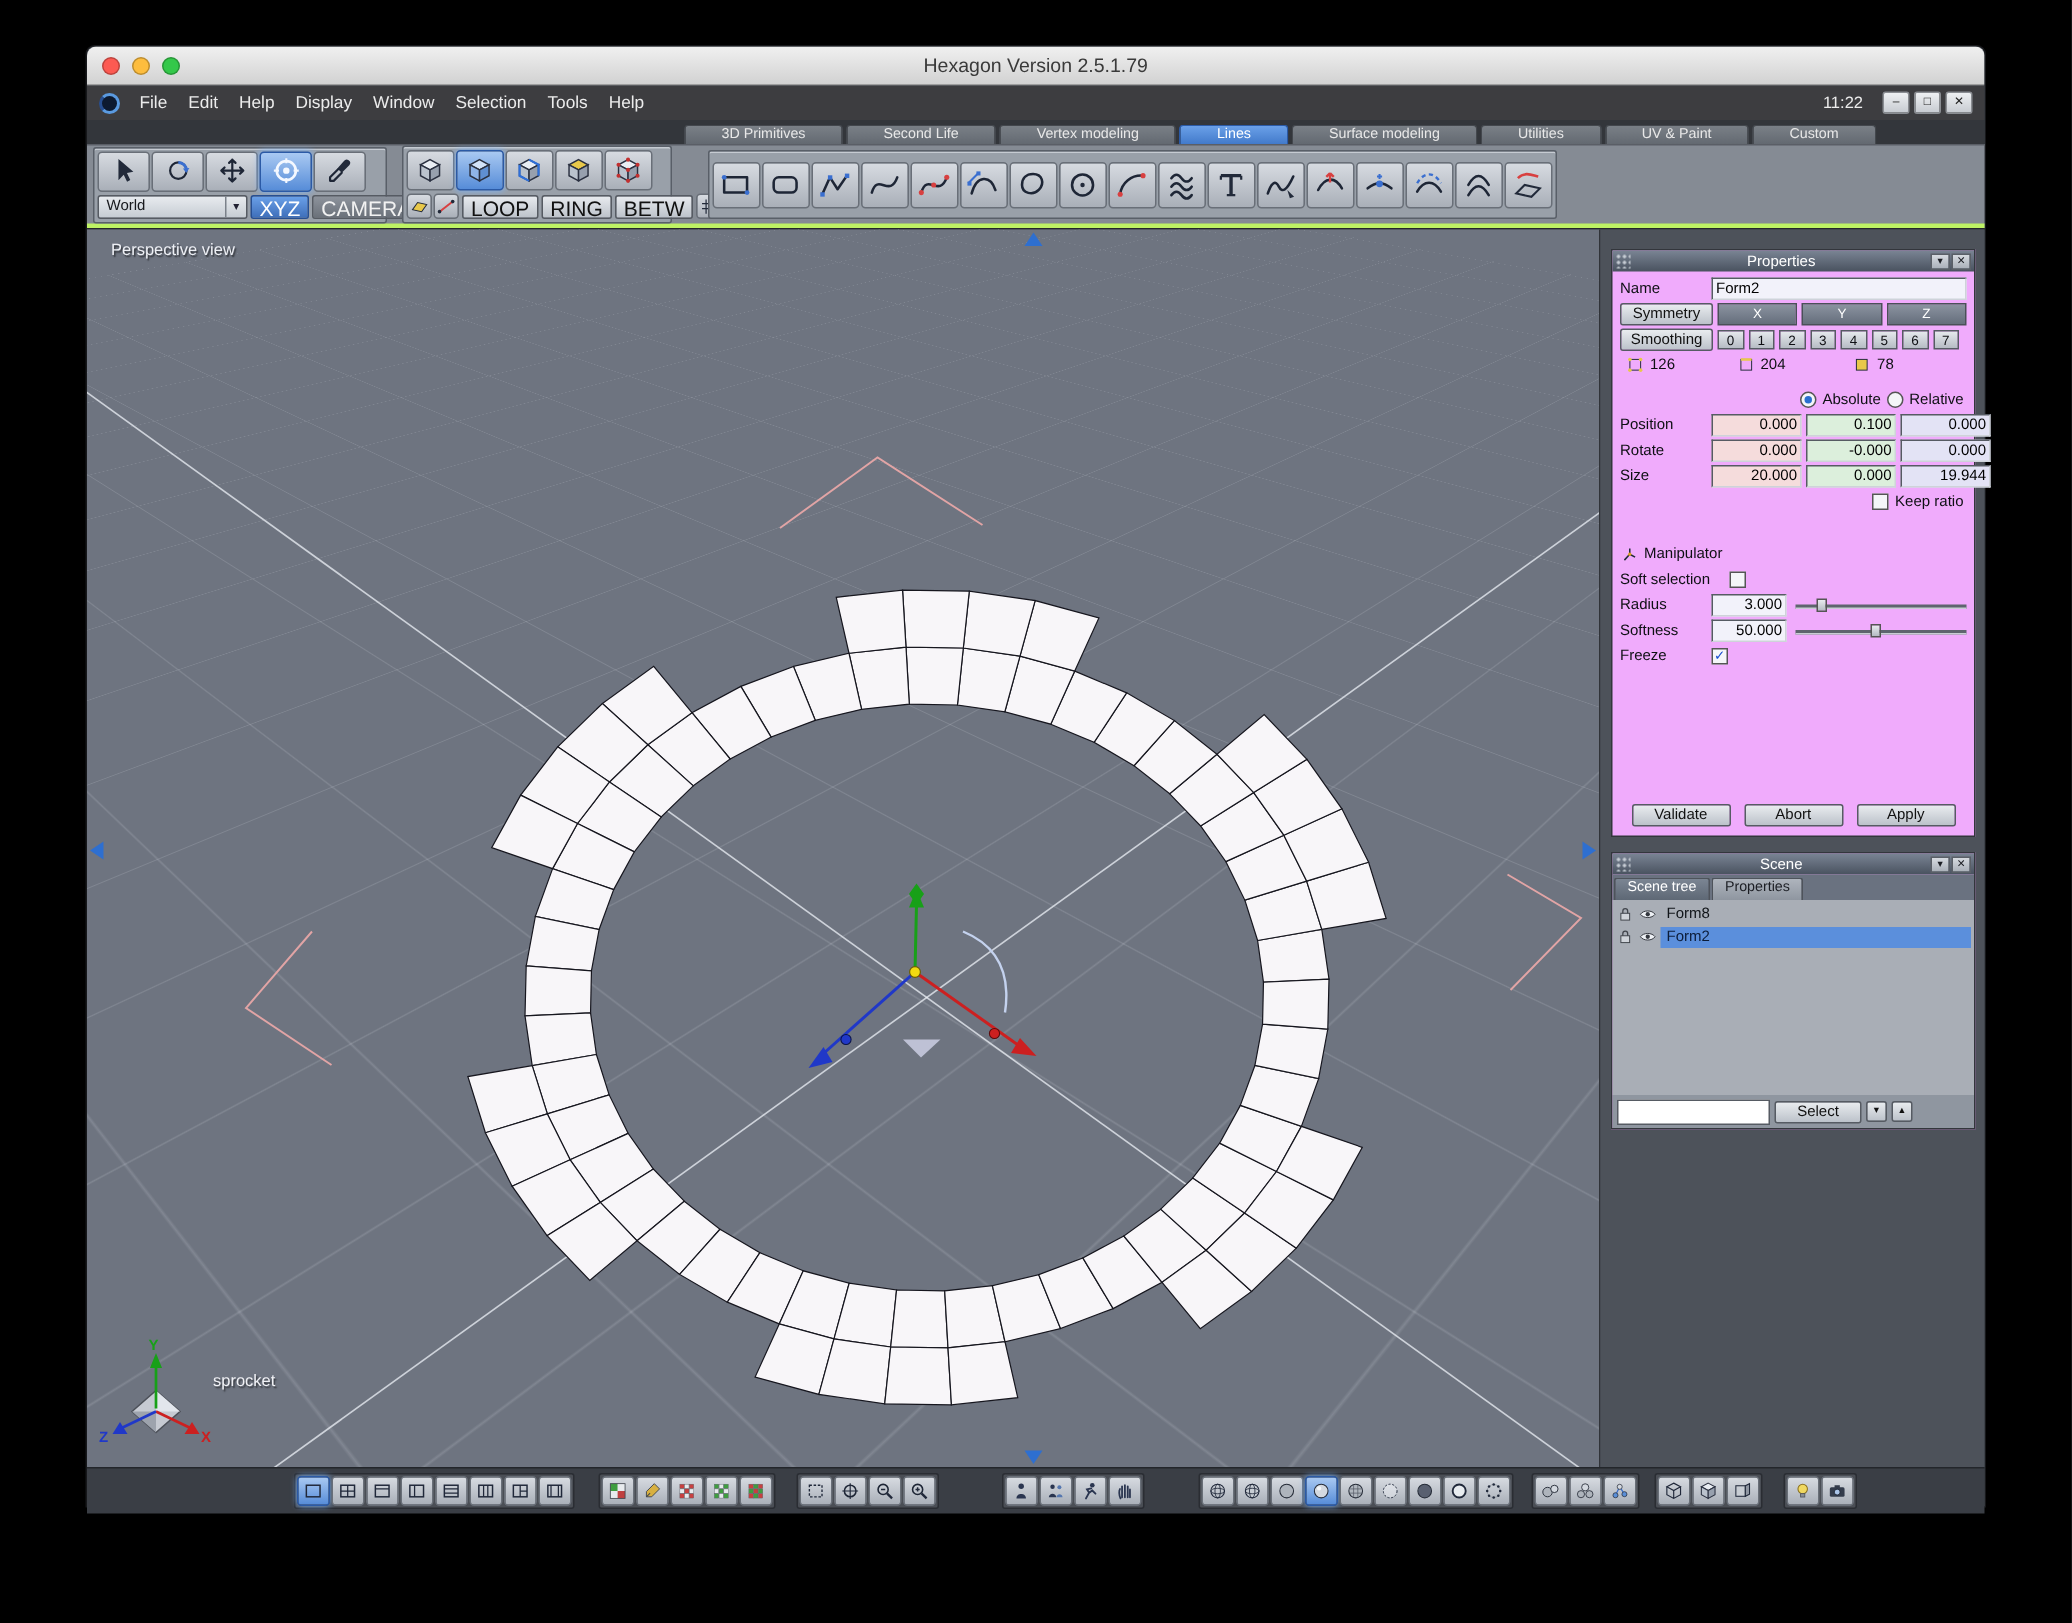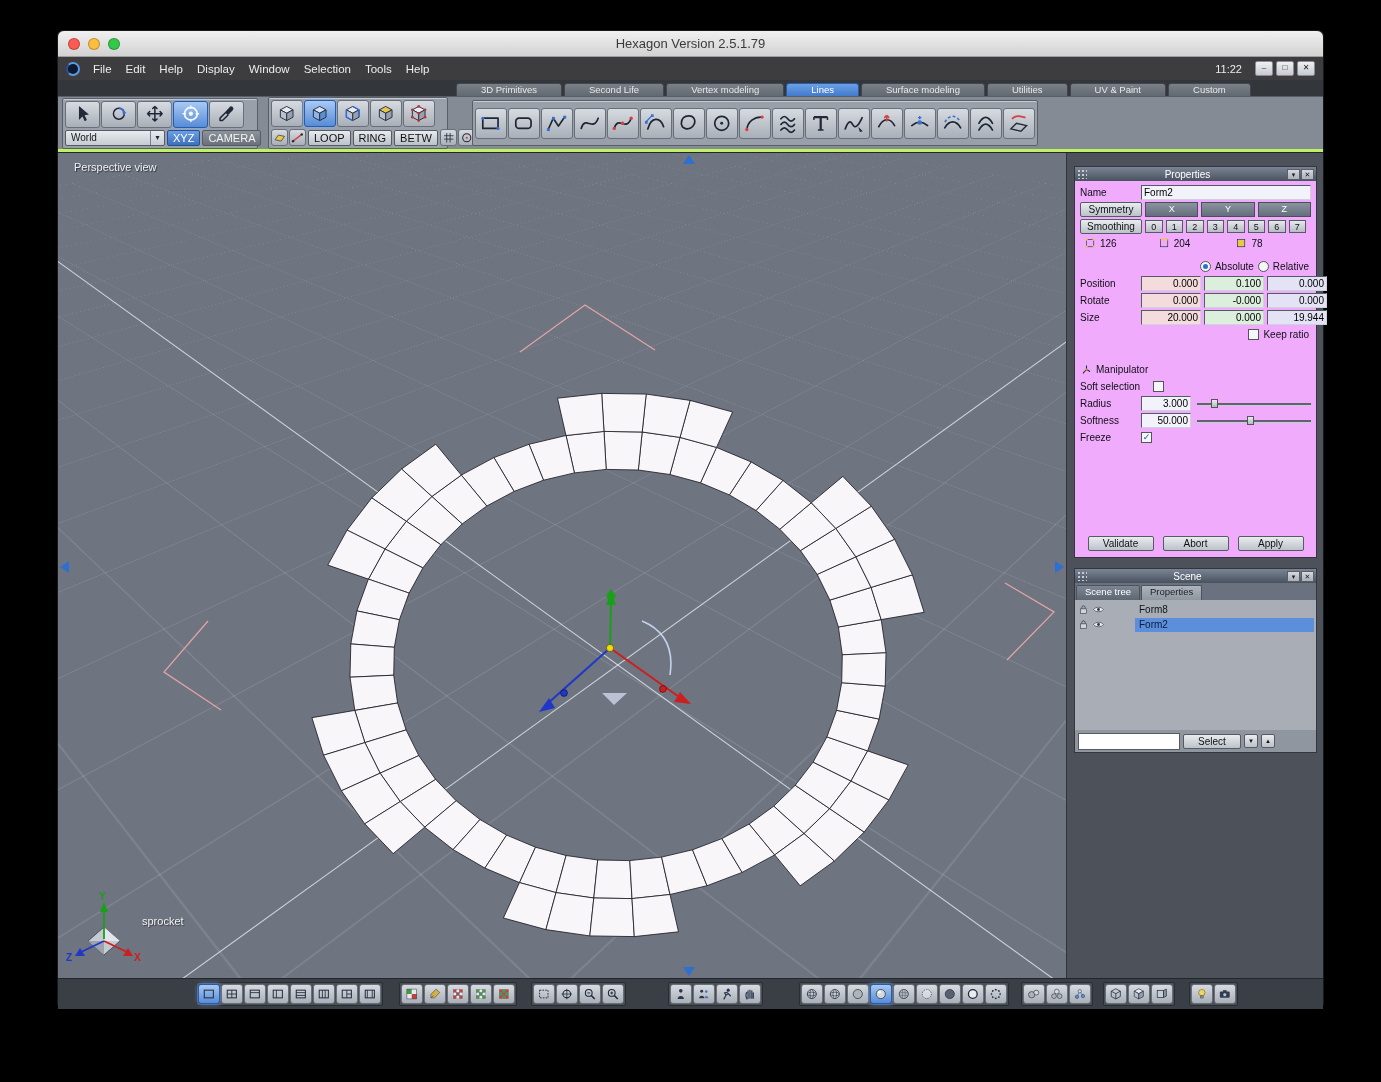--- a/index.html
+++ b/index.html
@@ -51,21 +51,21 @@
   .icon-row.big .cell{width:32px;height:31px;}
   .cell svg{width:78%;height:78%;}
   .icon-row.smalls .cell svg{width:90%;height:90%;}
   .row2{display:flex;gap:2px;align-items:center;}
   .dropdown{flex:0 0 100px;height:16px;background:linear-gradient(#e8ebef,#c6ccd3);border:1px solid #565b63;
     border-radius:2px;display:flex;align-items:center;font-size:10px;color:#16181c;padding-left:5px;box-sizing:border-box;}
   .dd-arrow{margin-left:auto;width:13px;height:100%;border-left:1px solid #7b818a;display:flex;align-items:center;
     justify-content:center;font-size:8px;color:#223;}
   .dd-arrow::before{content:"▾";}
   .mini-btn{height:16px;background:linear-gradient(#e8ebef,#bcc2ca);border:1px solid #565b63;border-radius:2px;
-    font-size:11px;color:#111;padding:0 5px;font-family:inherit;}
+    font-size:14px;color:#111;padding:0 5px;font-family:inherit;}
   .mini-btn.blue{background:linear-gradient(#6aa0e8,#3f6fba);color:#fff;border-color:#274f92;}
   .mini-btn.dark{background:linear-gradient(#8d939c,#6b717a);color:#f2f2f2;}
   
   .content{height:825px;display:flex;flex:0 0 auto;border-top:1px solid #24262a;}
   .viewport{position:relative;flex:1;background:#6e7480;overflow:hidden;border-right:1px solid #303338;}
   .floor{position:absolute;left:50%;top:40%;width:3200px;height:3200px;margin-left:-1600px;margin-top:-1600px;
     transform:perspective(1000px) rotateX(60deg) rotateZ(45deg);
     background-image:repeating-linear-gradient(0deg,rgba(232,237,246,.15) 0px,rgba(232,237,246,.15) 1px,transparent 1px,transparent 110px),
       repeating-linear-gradient(90deg,rgba(232,237,246,.15) 0px,rgba(232,237,246,.15) 1px,transparent 1px,transparent 110px);}
   #scene-svg{position:absolute;left:0;top:0;}
@@ -122,21 +122,21 @@
   .slider .handle{position:absolute;top:0;width:7px;height:9px;background:linear-gradient(#e8ebef,#b4bac2);border:1px solid #555;box-sizing:border-box;}
   .btnrow{margin-top:auto;display:flex;gap:9px;justify-content:center;margin-bottom:2px;}
   .pbtn.wide{width:66px;}
   
   .stabs{display:flex;height:15px;background:#6a7280;gap:1px;padding:2px 1px 0;flex:0 0 auto;}
   .stab{padding:0 8px;font-size:9.5px;line-height:12px;background:linear-gradient(#aeb4bd,#8f96a0);color:#1c1e24;
     border:1px solid #4e535b;border-bottom:none;border-radius:2px 2px 0 0;}
   .stab.active{background:linear-gradient(#7b8593,#5e6875);color:#fff;}
   .slist{background:#a9aeb6;flex:1;padding:2px 0;overflow:hidden;}
   .srow{display:flex;align-items:center;height:15px;gap:2px;padding:0 2px;font-size:10px;color:#101418;}
-  .srow .sname{padding:0 4px;line-height:14px;margin-left:28px;}
+  .srow .sname{padding:0 4px;line-height:14px;}
   .srow.selected .sname{background:#5b8fdc;color:#0b1c38;flex:1;}
   .sfoot{height:22px;background:#8f96a0;display:flex;align-items:center;gap:3px;padding:0 3px;flex:0 0 auto;}
   .sfoot input{width:96px;height:13px;background:#fff;border:1px solid #565b63;font:10px "Liberation Sans",sans-serif;}
   .spin{width:14px;height:14px;padding:0;font-size:7px;line-height:12px;}
   .spin.down::before{content:"▾"} .spin.up::before{content:"▴"}
   
   .dgbody{flex:1;margin:2px;border:1px solid #7b828c;background:#8f96a0;}
   .dgfoot{height:22px;display:flex;align-items:center;gap:5px;padding:0 6px;font-size:10px;color:#101418;flex:0 0 auto;}
   .dgdrop{width:80px;height:15px;background:#f2f2f8;border:1px solid #565b63;display:flex;align-items:center;
     font-size:9.5px;padding-left:4px;box-sizing:border-box;color:#111;}

